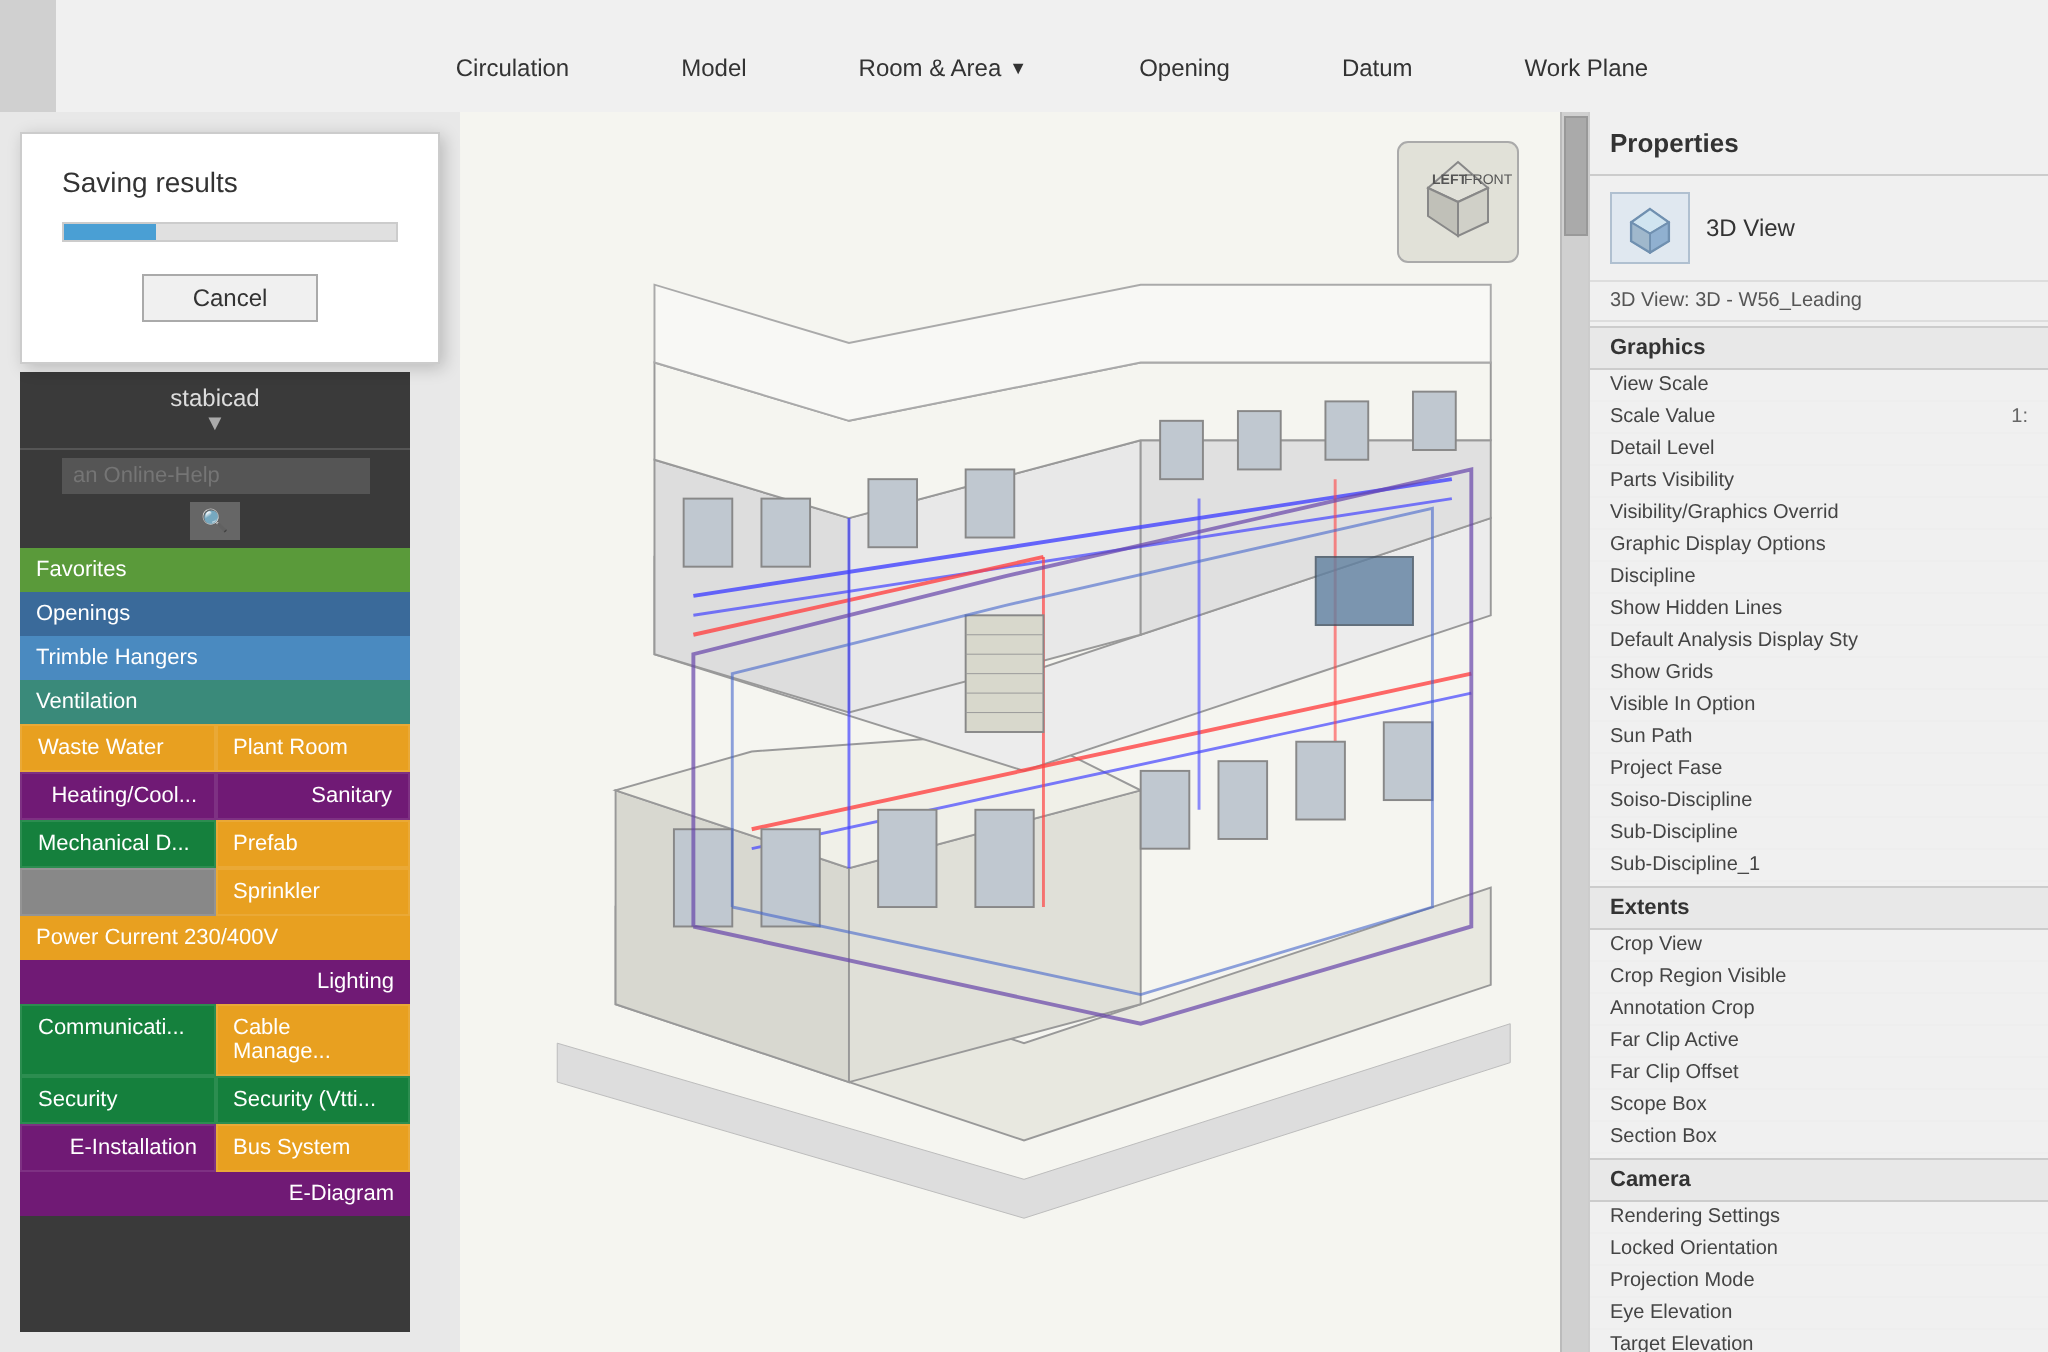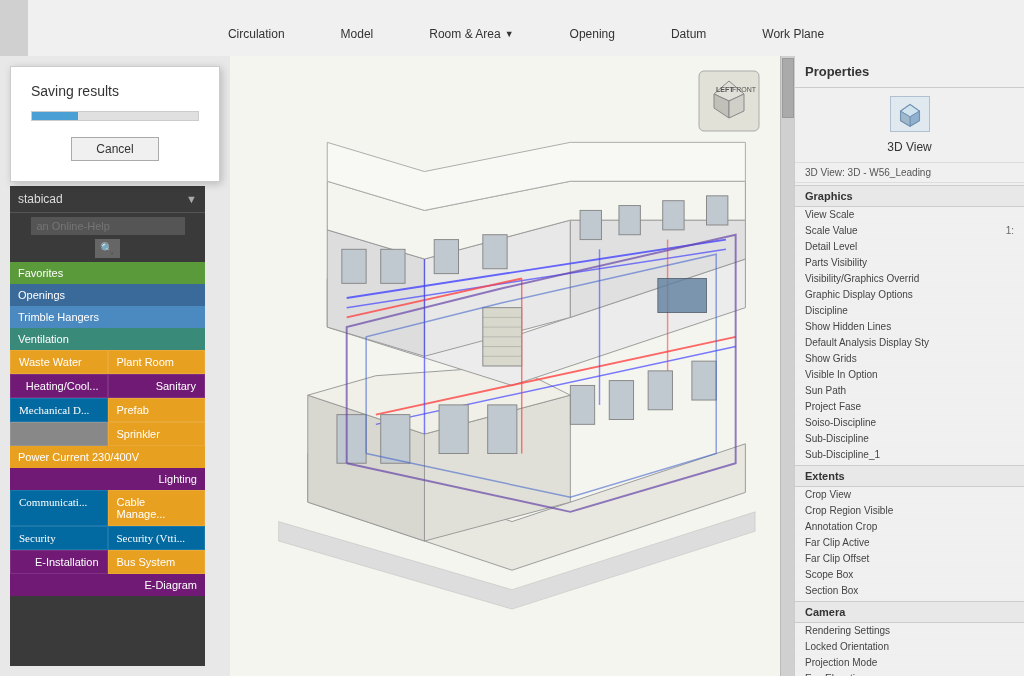--- a/index.html
+++ b/index.html
@@ -63,20 +63,21 @@
 
     
     .stabicad-panel {
       position: absolute; top: 130px; left: 10px; width: 195px; bottom: 10px;
       background: #3a3a3a; overflow-y: auto; font-size: 11px;
     }
     .stabicad-header {
       background: #3a3a3a; color: #ddd; padding: 6px 8px;
       display: flex; align-items: center; justify-content: space-between;
       border-bottom: 1px solid #555;
+      flex-direction: column;
     }
     .stabicad-title { font-size: 12px; color: #ddd; }
     .stabicad-search-row {
       background: #3a3a3a; padding: 4px 6px; display: flex; align-items: center; gap: 4px; flex-direction: column;
     }
     .stabicad-search {
       flex: 1; background: #555; border: none; color: #ddd; padding: 3px 6px; font-size: 11px;
     }
     .search-btn {
       background: #666; border: none; color: #ddd; padding: 3px 6px; cursor: pointer; font-size: 11px;
@@ -85,42 +86,41 @@
       padding: 5px 8px; font-size: 11px; cursor: pointer; color: white;
     }
 
     .color-green { background: #5a9a3a; }
     .color-purple { background: #7a5a9a; }
     .color-blue-dark { background: #3a6a9a; }
     .color-blue { background: #4a8ac0; }
     .color-teal { background: #3a8a7a; }
     .color-orange { background: #e8a020; }
     .color-yellow-orange { background: #701a75; text-align: right; }
-    .color-gray { background: #0369a1; font-family: Liberation Serif, serif; }
+    .color-gray { background: #15803d; }
 
     .menu-grid {
       display: grid; grid-template-columns: 1fr 1fr;
     }
     .menu-grid .menu-item {
       border: 1px solid rgba(255,255,255,0.1);
     }
 
     
     .right-panel {
       position: absolute; top: 0; right: 0; width: 230px; bottom: 0;
       background: #f0f0f0; border-left: 1px solid #ccc; overflow-y: auto;
     }
     .properties-header {
       padding: 8px 10px; font-size: 13px; font-weight: bold; color: #333;
       border-bottom: 1px solid #ccc; background: #f0f0f0;
     }
     .view-icon-row {
       padding: 8px 10px; display: flex; align-items: center; gap: 8px;
       border-bottom: 1px solid #ddd;
-      flex-direction: column;
     }
     .view-icon-box {
       width: 40px; height: 36px; background: #e0e8f0; border: 1px solid #b0c0d0;
       display: flex; align-items: center; justify-content: center; font-size: 18px;
     }
     .view-type-label { font-size: 12px; color: #333; }
 
     .breadcrumb-text {
       padding: 4px 10px; font-size: 10px; color: #555;
       border-bottom: 1px solid #ddd;

